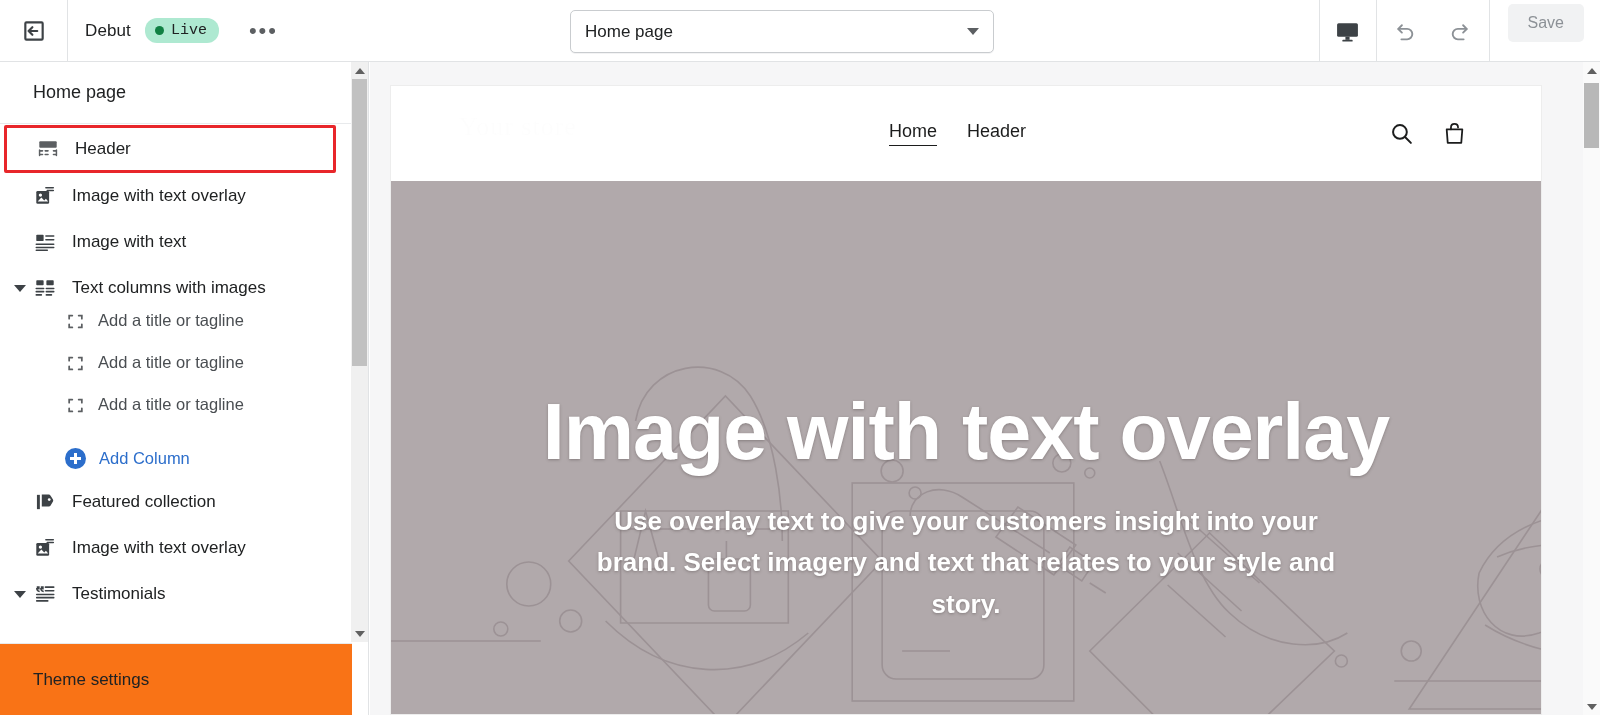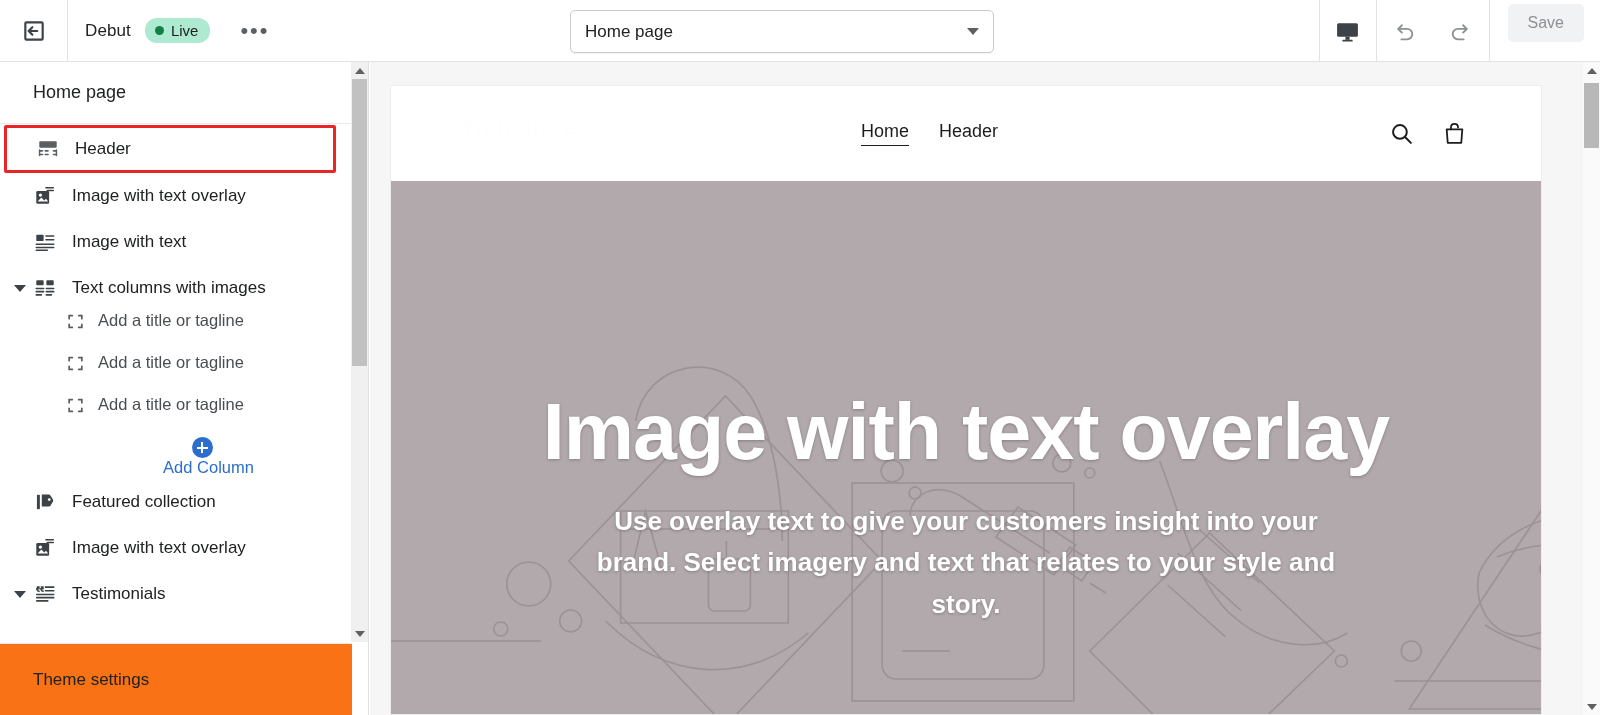--- a/index.html
+++ b/index.html
@@ -18,21 +18,21 @@
   }
   .tb-exit {
     width: 68px; height: 62px; display: flex; align-items: center;
     justify-content: center; border-right: 1px solid #e1e3e5; cursor: pointer;
   }
   .tb-exit svg { width: 26px; height: 26px; }
   .tb-left { display: flex; align-items: center; padding-left: 17px; gap: 14px; }
   .theme-name { font-size: 17px; color: #202223; letter-spacing: .1px; }
   .live-badge {
     display: inline-flex; align-items: center; gap: 7px;
-    background: #aee9d1; border-radius: 12px; padding: 4px 12px 4px 10px;
+    background: #aee9d1; border-radius: 12px; padding: 4px 12px 4px 10px; font-family: Liberation Mono, monospace;
   }
   .live-dot { width: 9px; height: 9px; border-radius: 50%; background: #108043; }
   .live-label { font-size: 15px; color: #202223; }
   .tb-more {
     margin-left: 6px; padding: 6px 10px; cursor: pointer;
     font-size: 22px; line-height: 12px; color: #5c5f62; letter-spacing: 2px;
   }
   .page-select {
     position: absolute; left: 570px; top: 10px; width: 424px; height: 43px;
     background: #fff; border: 1px solid #c9cccf; border-radius: 5px;
@@ -91,21 +91,21 @@
     margin-right: 7px; flex: 0 0 12px;
   }
   .sb-sub {
     display: flex; align-items: flex-start; height: 42px;
     padding-left: 65px; cursor: pointer;
   }
   .sb-sub .ico { width: 20px; height: 20px; margin-right: 13px; flex: 0 0 20px;
     display: flex; align-items: center; justify-content: center; }
   .sb-sub-label { font-size: 16.5px; color: #4a4e52; }
   .sb-add { display: flex; align-items: center; height: 42px;
-    padding-left: 65px; cursor: pointer; flex-direction: column; }
+    padding-left: 65px; cursor: pointer; }
   .sb-add .plus {
     width: 21px; height: 21px; border-radius: 50%; background: #2c6ecb;
     margin-right: 13px; position: relative; flex: 0 0 21px;
   }
   .sb-add .plus::before, .sb-add .plus::after {
     content: ""; position: absolute; background: #fff;
   }
   .sb-add .plus::before { left: 5px; top: 9.5px; width: 11px; height: 2.5px; }
   .sb-add .plus::after { left: 9.25px; top: 5px; width: 2.5px; height: 11px; }
   .sb-add-label { font-size: 16.5px; color: #2c6ecb; }
@@ -143,21 +143,21 @@
   .store-header {
     height: 95px; background: #fff; position: relative;
     display: flex; align-items: center;
   }
   .store-logo {
     position: absolute; left: 68px; top: 26px; width: 210px; height: 44px;
     font-size: 26px; color: #fdfdfd; font-family: "Liberation Serif", serif;
     opacity: .55; letter-spacing: 1px;
   }
   .store-nav {
-    position: absolute; left: 470px; display: flex; gap: 30px; align-items: baseline;
+    position: absolute; left: 498px; display: flex; gap: 30px; align-items: baseline;
   }
   .store-nav a { font-size: 18px; color: #1c1d1d; text-decoration: none; cursor: pointer; }
   .store-nav a.active { border-bottom: 1px solid #1c1d1d; padding-bottom: 3px; }
   .store-actions {
     position: absolute; right: 74px; display: flex; gap: 28px; align-items: center;
   }
   .store-actions svg { width: 25px; height: 25px; cursor: pointer; }
 
   .hero {
     position: relative; height: 535px; background: #b1a9ab; overflow: hidden;

